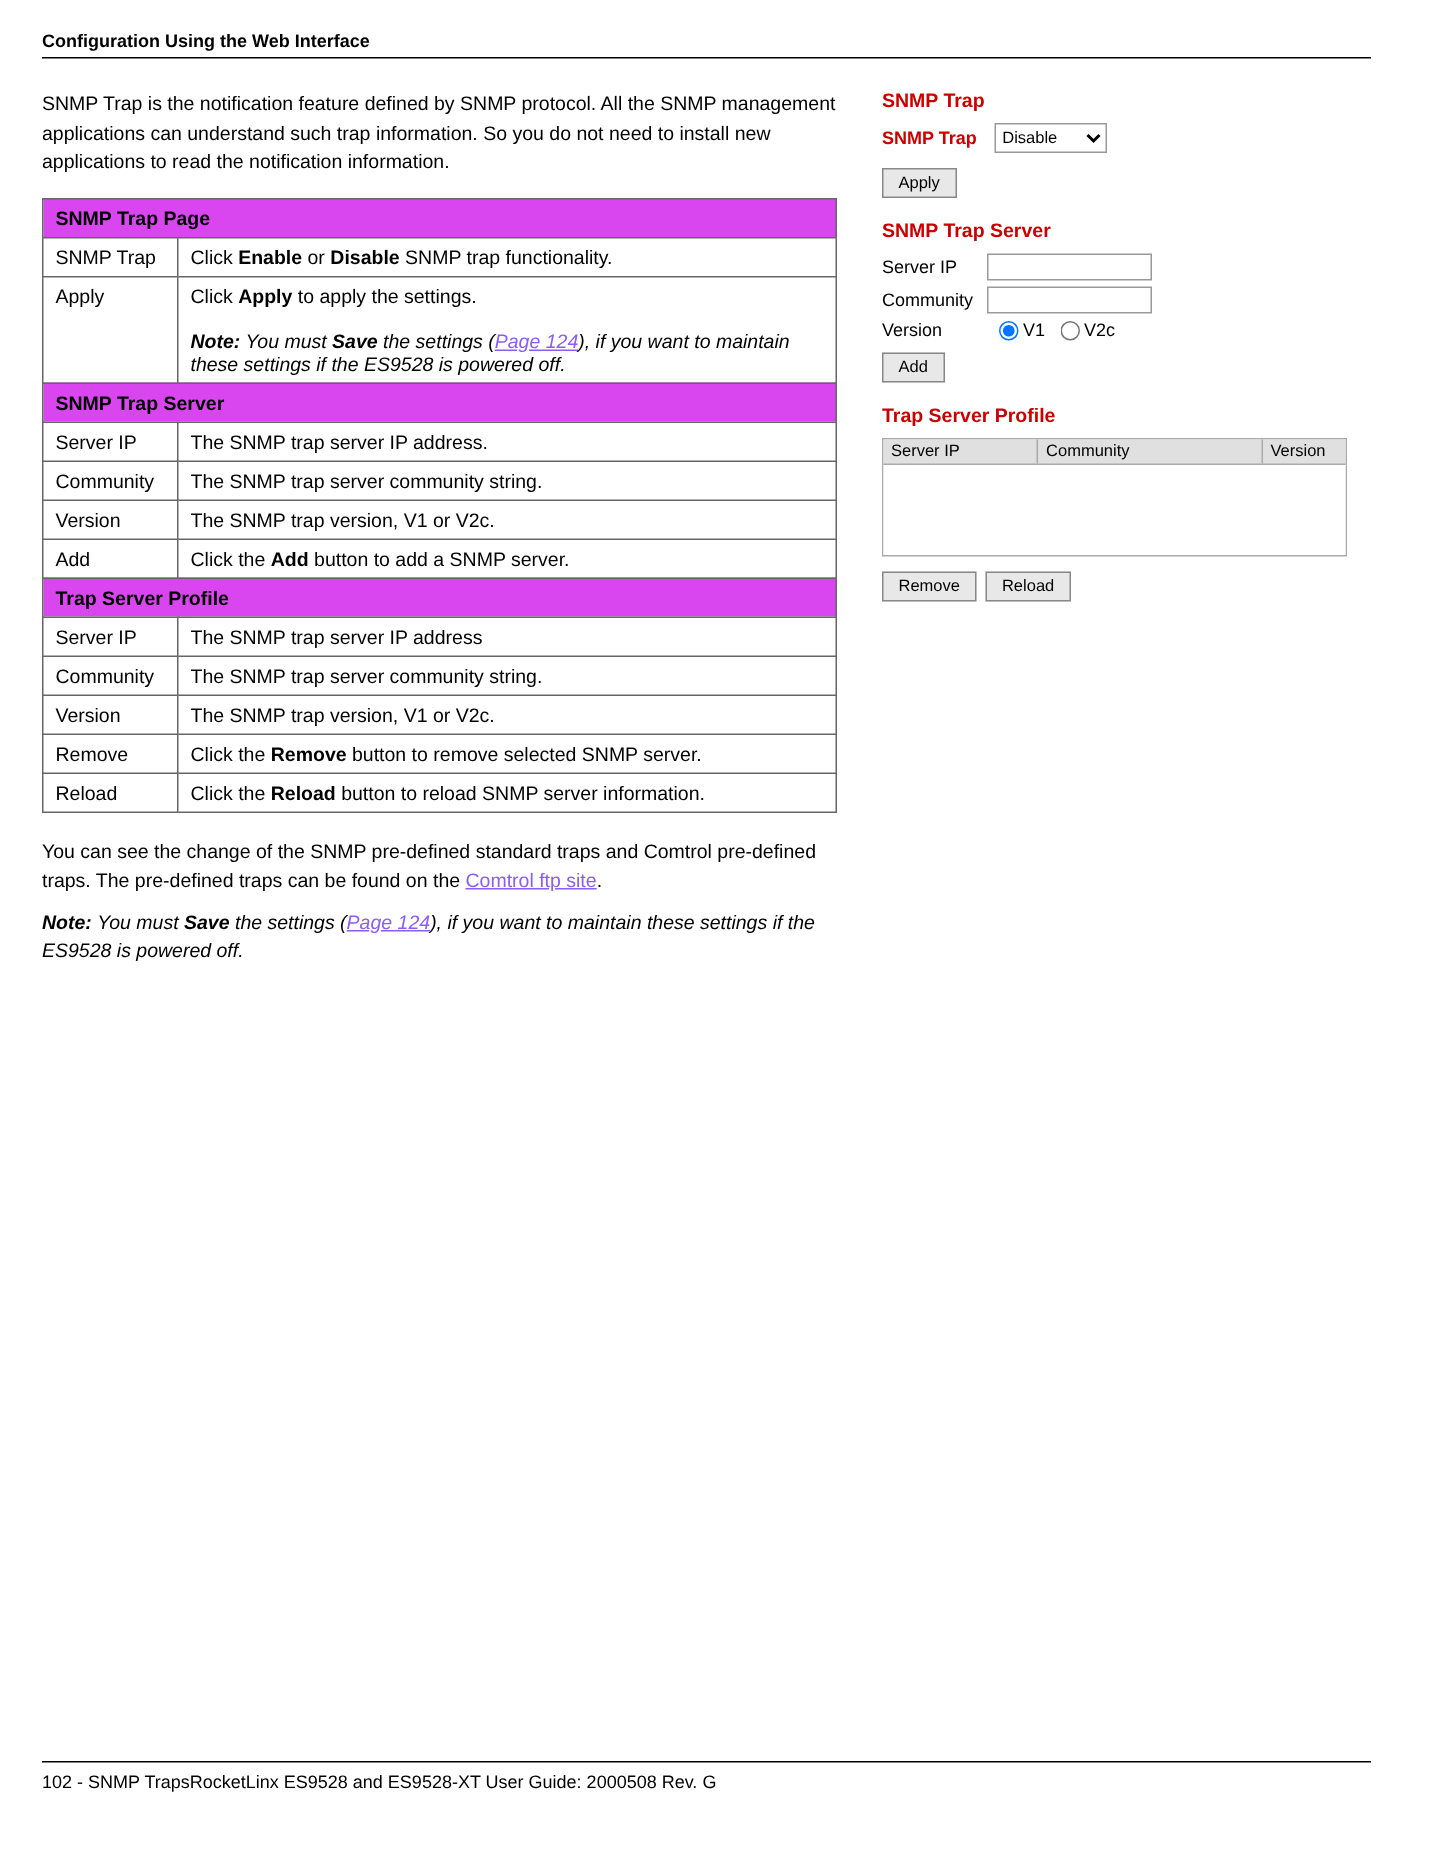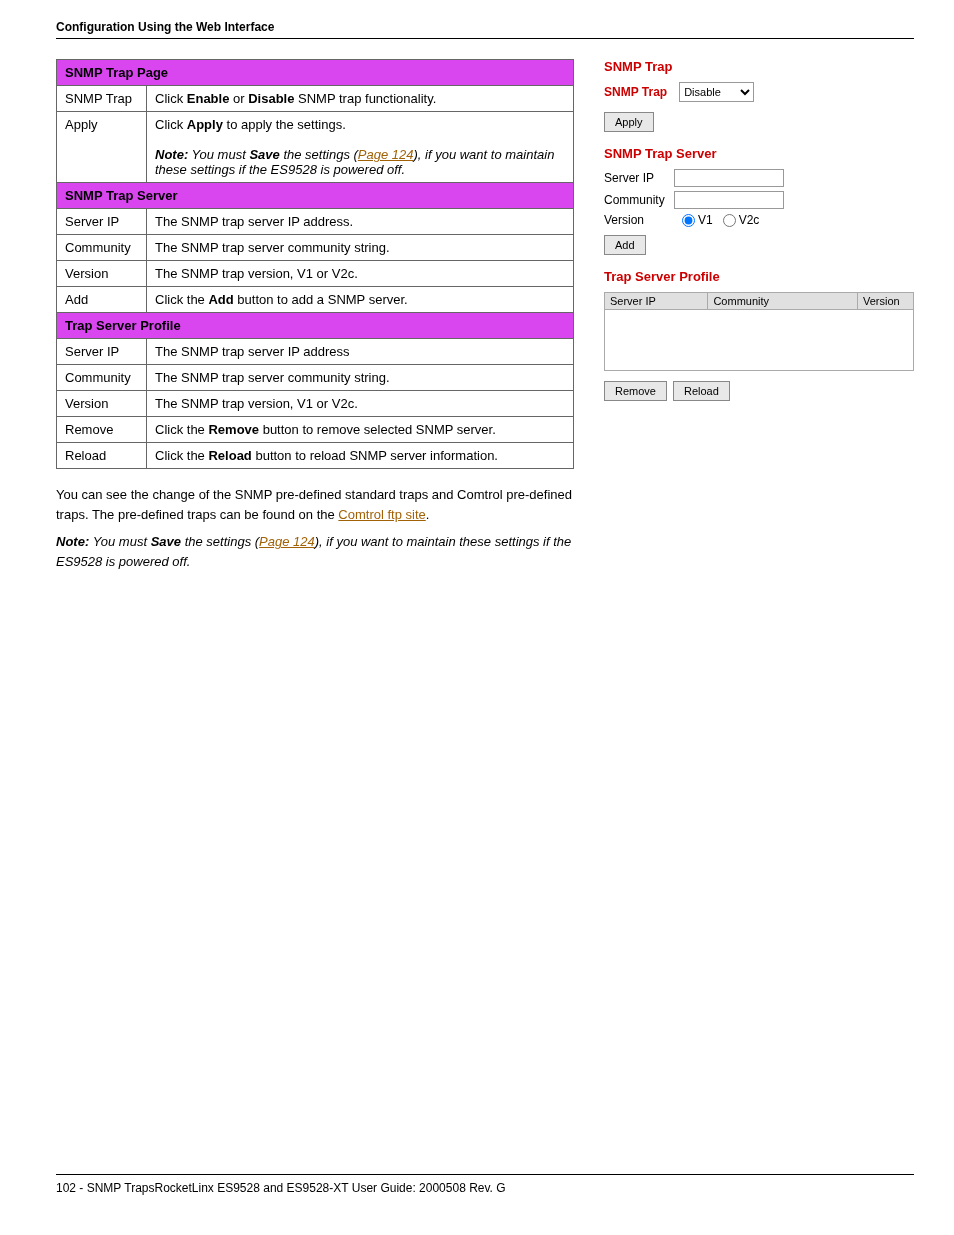--- a/index.html
+++ b/index.html
@@ -8,21 +8,21 @@
       font-size: 13px;
       color: #000;
       background: #fff;
       width: 954px;
       min-height: 1235px;
       position: relative;
     }
     .page-container {
       width: 954px;
       min-height: 1235px;
-      padding: 20px 40px 40px 56px;
+      padding: 20px 40px 40px 28px;
       display: flex;
       flex-direction: column;
     }
     
     .page-header {
       border-bottom: 1px solid #000;
       padding-bottom: 4px;
       margin-bottom: 20px;
       font-size: 12px;
       font-weight: bold;
@@ -181,21 +181,21 @@
     .page-footer {
       border-top: 1px solid #000;
       padding-top: 6px;
       margin-top: auto;
       display: flex;
       justify-content: flex-start;
       font-size: 12px;
     }
     
     a {
-      color: #a16207;
+      color: #8b5cf6;
       text-decoration: underline;
     }
     .italic { font-style: italic; }
     .bold-italic { font-weight: bold; font-style: italic; }
     .snmp-trap-top-row {
       display: flex;
       align-items: center;
       gap: 8px;
       margin-bottom: 6px;
       font-size: 12px;
@@ -214,20 +214,21 @@
 
   <div class="page-header">
     <span>Configuration Using the Web Interface</span>
   </div>
 
 
   <div class="main-content">
 
     <div class="left-column">
 
+      <p class="intro-para">SNMP Trap is the notification feature defined by SNMP protocol. All the SNMP management applications can understand such trap information. So you do not need to install new applications to read the notification information.</p>
 
       <table class="main-table">
 
         <tbody>
             <tr>
           <td colspan="2" class="group-header">SNMP Trap Page</td>
         </tr>
         <tr>
           <td class="label-cell">SNMP Trap</td>
           <td>Click <strong>Enable</strong> or <strong>Disable</strong> SNMP trap functionality.</td>

